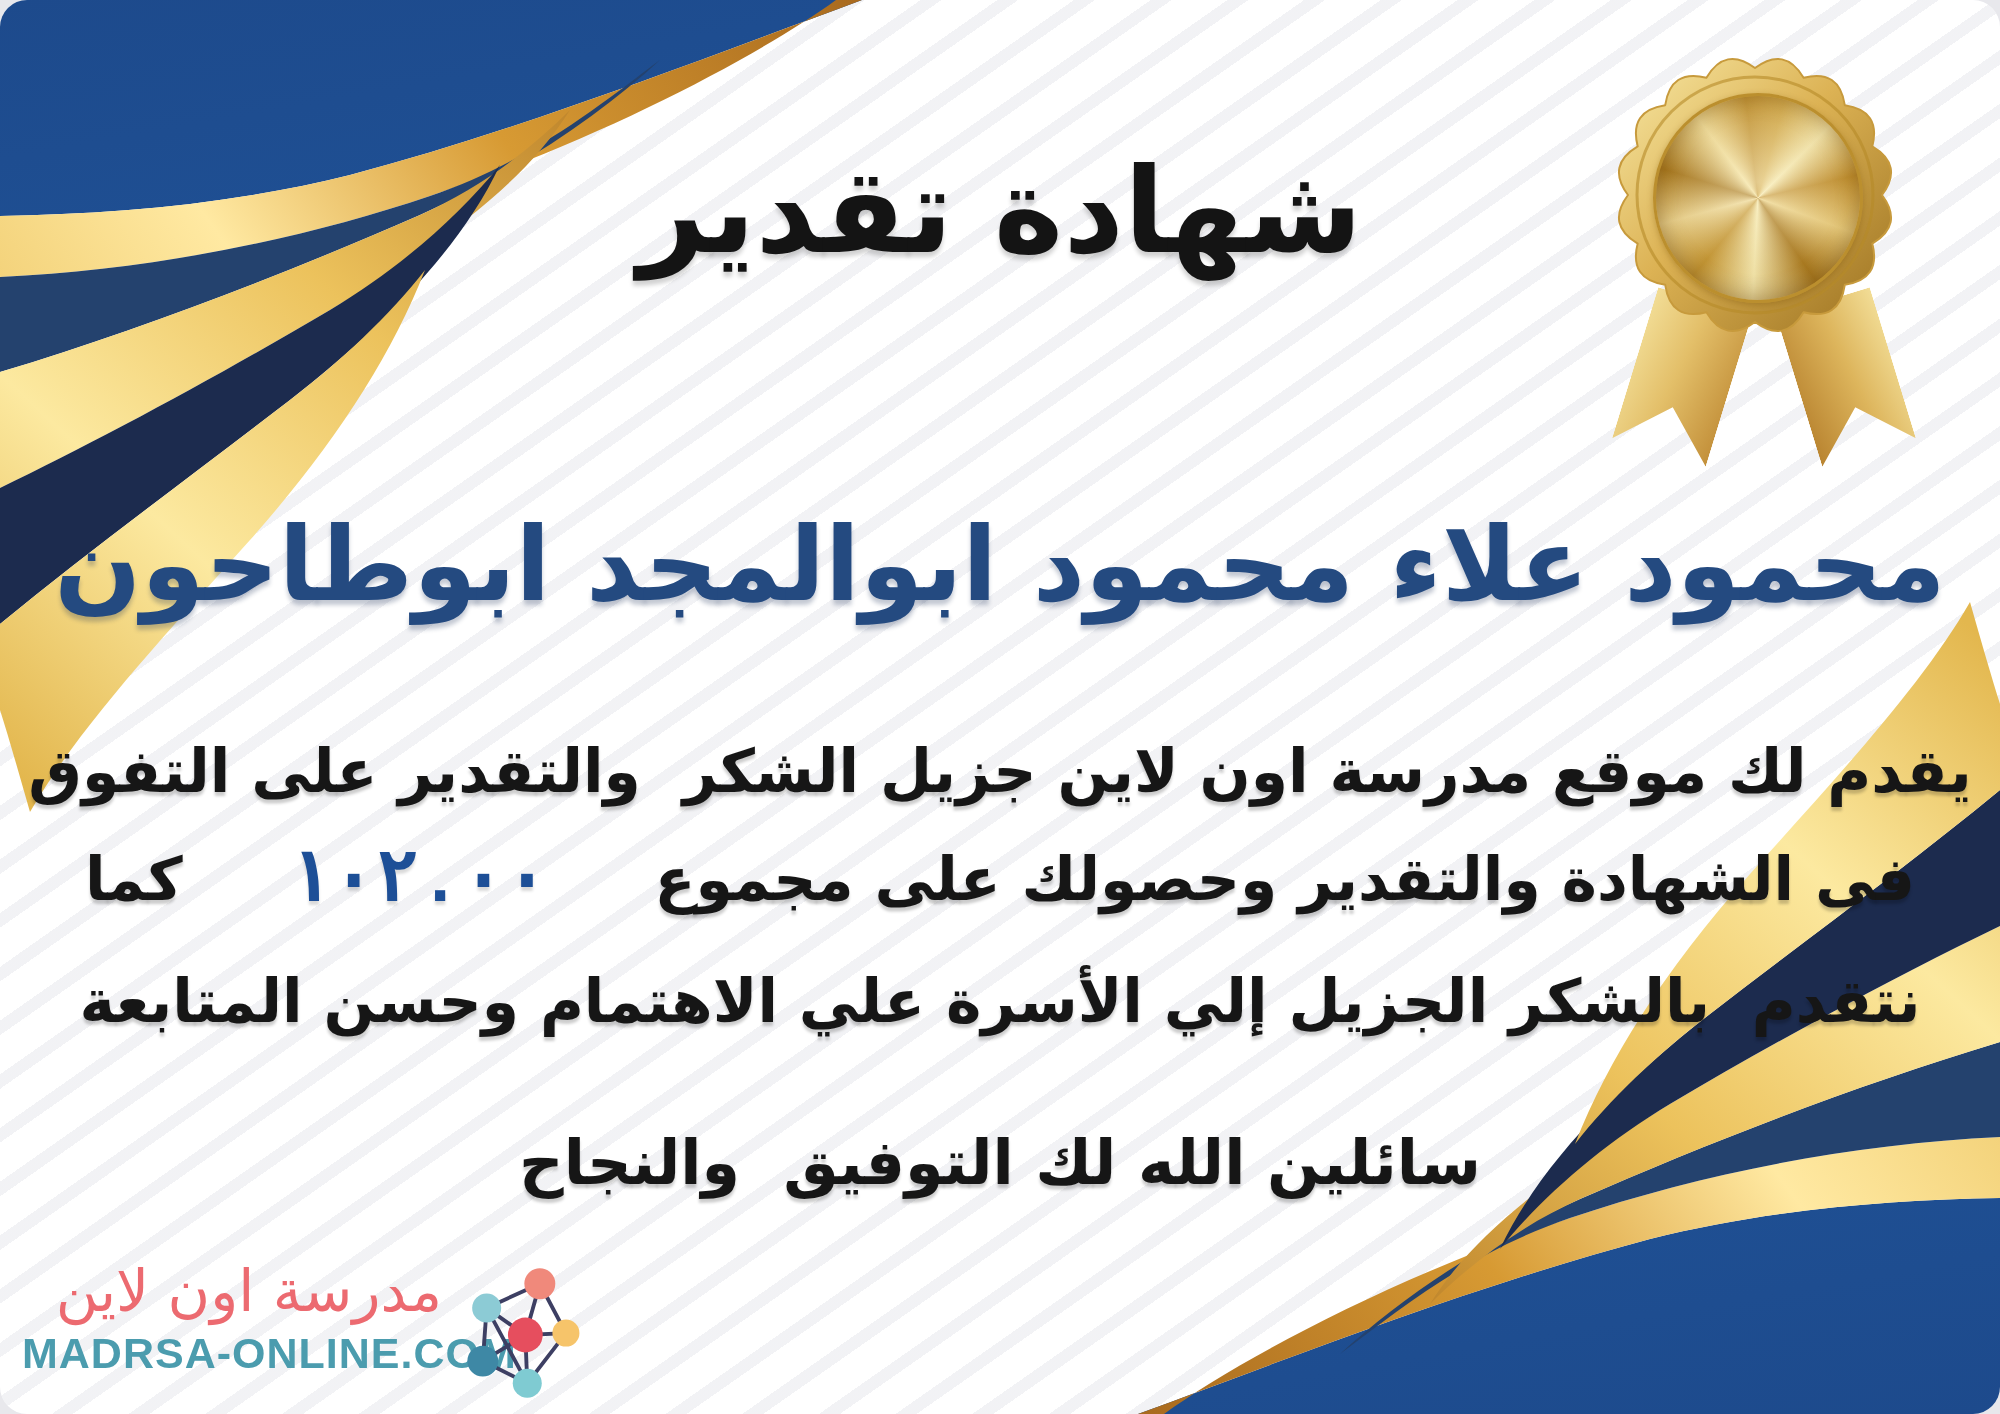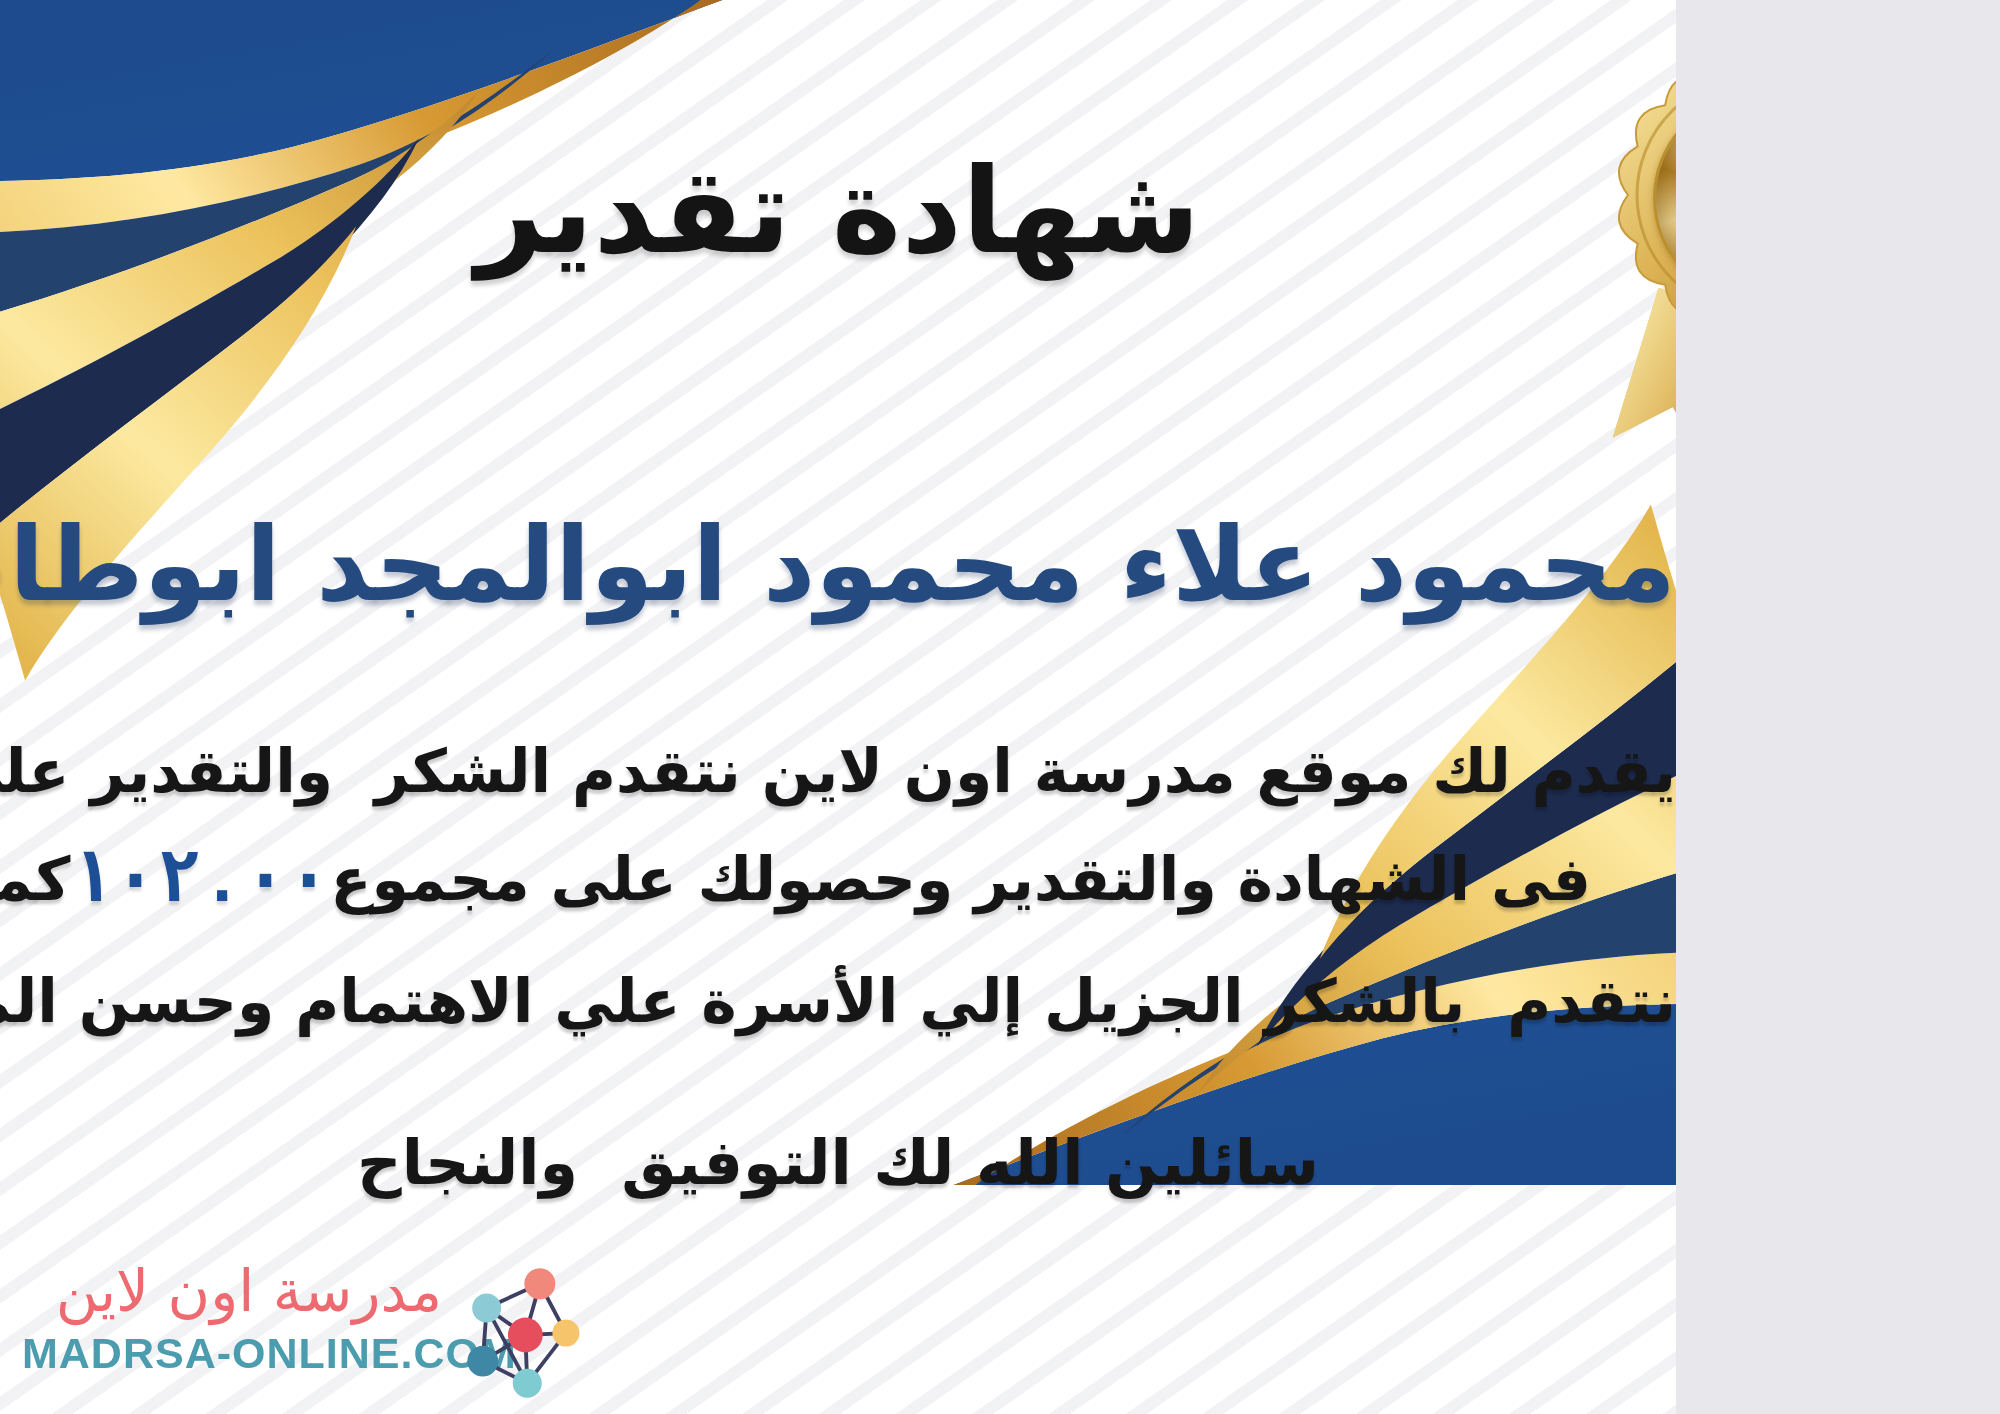--- a/index.html
+++ b/index.html
@@ -1,18 +1,19 @@
 <!DOCTYPE html>
 <html lang="ar" style="--royal-blue: #1e4c8d; --navy-band: #24426e; --dark-navy-band: #1c2b4e; --gold-light: #ffe9a2; --gold-deep: #a96a1e; --title-ink: #141414; --name-blue: #244a80; --score-blue: #1d4f97; --logo-coral: #ec6a70; --logo-teal: #4b9cae;"><head>
 <meta charset="utf-8">
 <style>
   html,body{margin:0;padding:0;background:#e8e8ec;}
   .stage{
-    position:relative;width:1676px;height:1414px;overflow:hidden;background:#ffffff;
+    position:relative;width:2000px;height:1414px;overflow:hidden;background:#ffffff;
     font-family:"DejaVu Sans",sans-serif;
+    border-radius:27px;
   }
   
   .stage::before{
     content:"";position:absolute;inset:0;
     background:repeating-linear-gradient(145deg,
       rgba(226,227,233,0.45) 0px, rgba(226,227,233,0.45) 12px,
       rgba(255,255,255,0) 12px, rgba(255,255,255,0) 44px);
     z-index:0;
   }
   .swoosh{position:absolute;inset:0;z-index:1;pointer-events:none;}
@@ -113,21 +114,21 @@
       <path id="seal-path" fill="url(#sealGrad)" stroke="#c79a3c" stroke-width="2" stroke-linejoin="round" d="M277.0,150.0 Q299.1,179.7 267.3,198.6 Q276.4,234.4 239.8,239.8 Q234.4,276.4 198.6,267.3 Q179.7,299.1 150.0,277.0 Q120.3,299.1 101.4,267.3 Q65.6,276.4 60.2,239.8 Q23.6,234.4 32.7,198.6 Q0.9,179.7 23.0,150.0 Q0.9,120.3 32.7,101.4 Q23.6,65.6 60.2,60.2 Q65.6,23.6 101.4,32.7 Q120.3,0.9 150.0,23.0 Q179.7,0.9 198.6,32.7 Q234.4,23.6 239.8,60.2 Q276.4,65.6 267.3,101.4 Q299.1,120.3 277.0,150.0 Z"></path>
       <circle cx="150" cy="150" r="118" fill="none" stroke="#b58a28" stroke-width="3" opacity="0.6"></circle>
     </svg>
     <div class="medal-core"></div>
   </div>
 
   <div class="txt title">شهادة تقدير</div>
 
   <div class="txt student-name">محمود علاء محمود ابوالمجد ابوطاحون</div>
 
-  <div class="txt bodyline l1">يقدم لك موقع مدرسة اون لاين نتقدم الشكر  والتقدير على التفوق</div>
+  <div class="txt bodyline l1">يقدم لك موقع مدرسة اون لاين جزيل الشكر  والتقدير على التفوق</div>
 
   <div class="txt bodyline l2">
     <span>فى الشهادة والتقدير وحصولك على مجموع</span>
     <span class="score">١٠٢.٠٠</span>
     <span>كما</span>
   </div>
 
   <div class="txt bodyline l3">نتقدم  بالشكر الجزيل إلي الأسرة علي الاهتمام وحسن المتابعة</div>
 
   <div class="txt bodyline closing">سائلين الله لك التوفيق  والنجاح</div>

